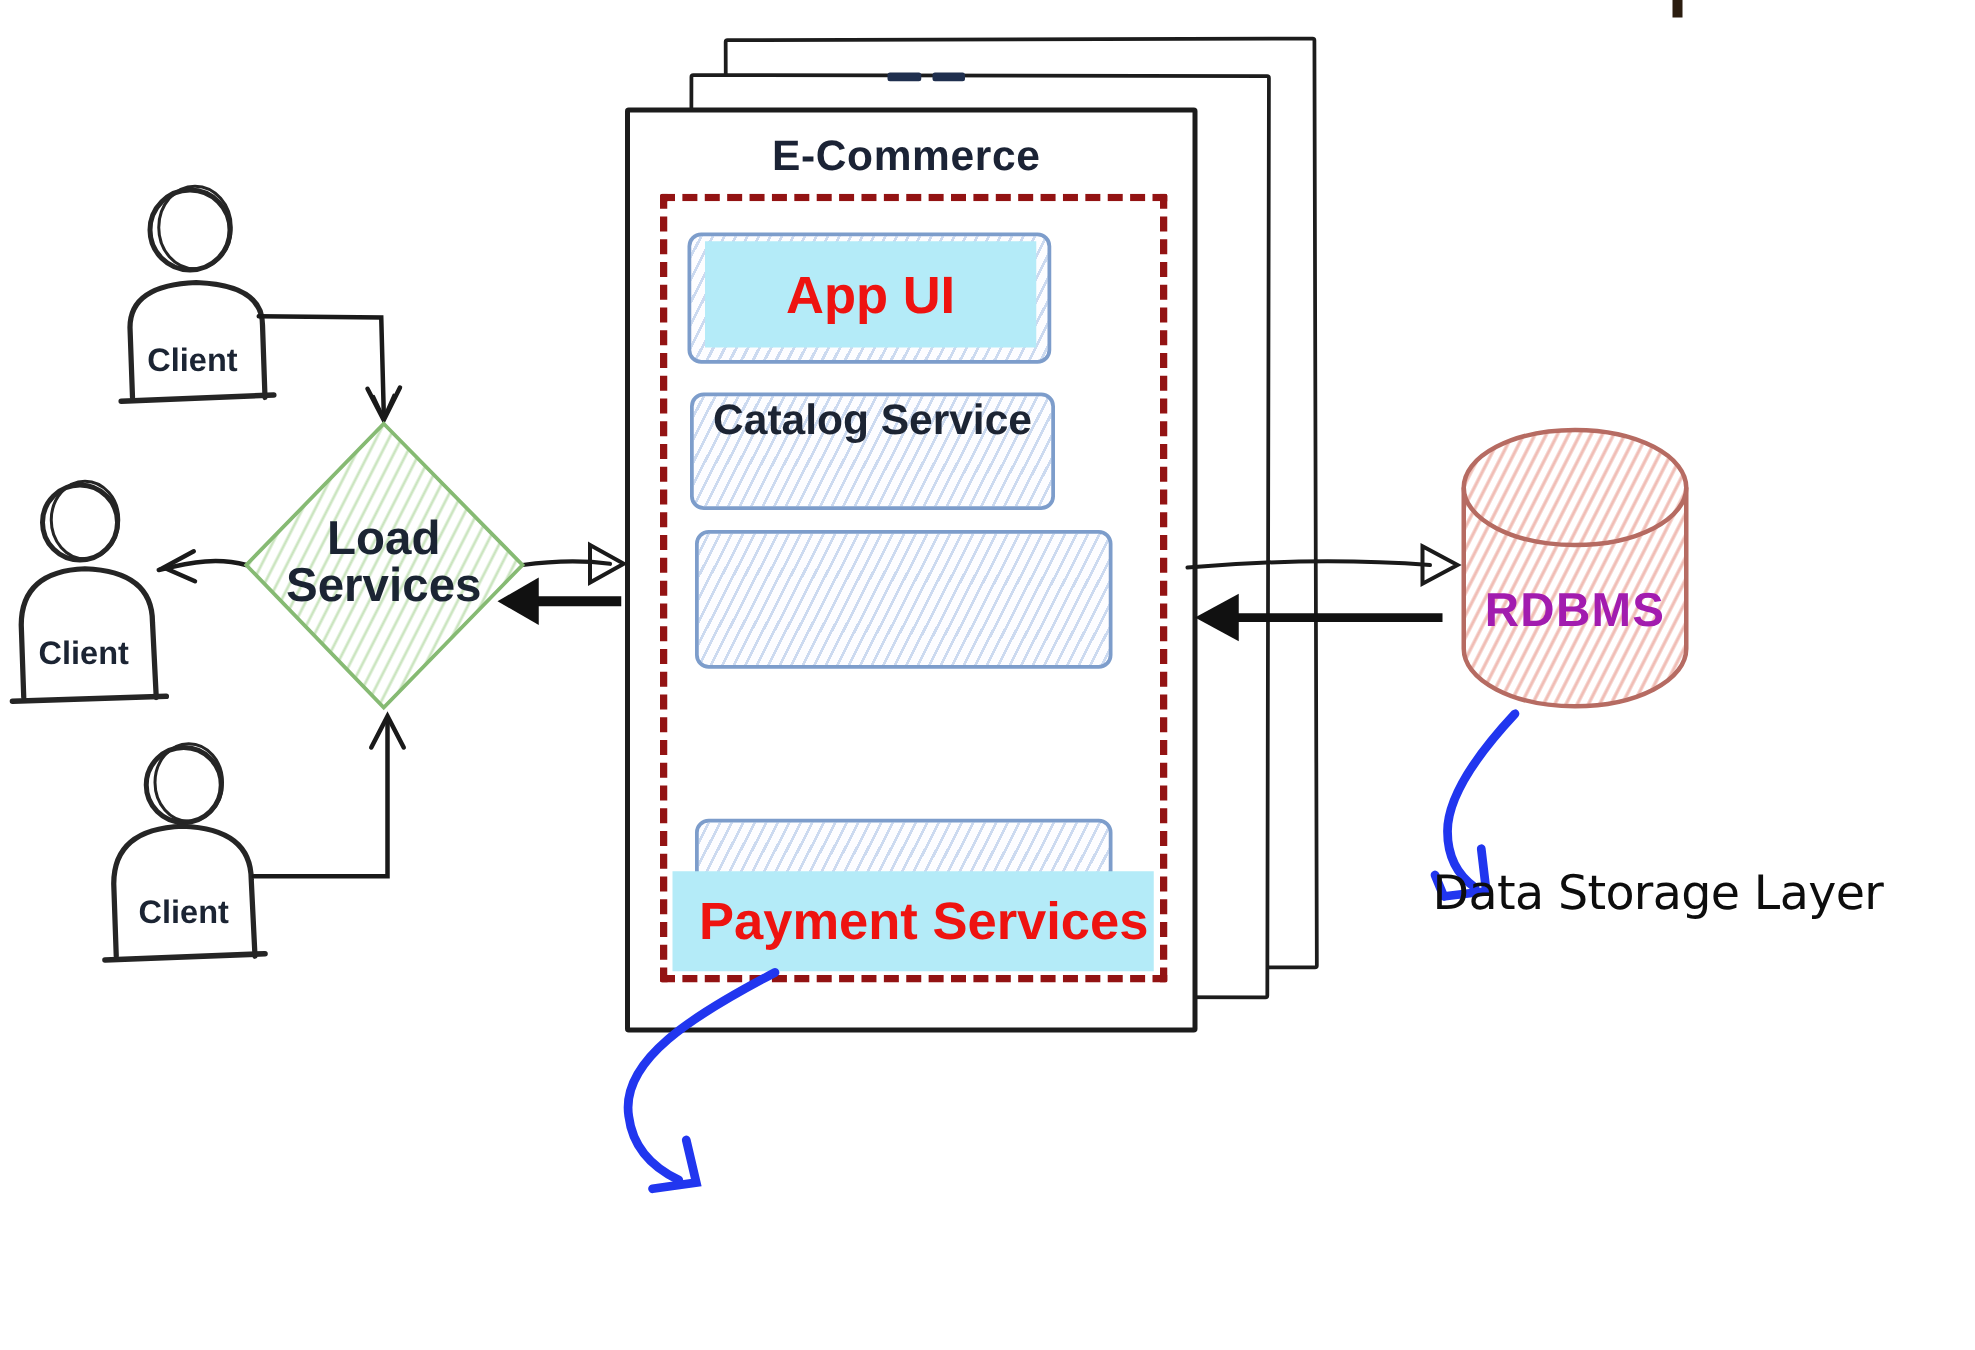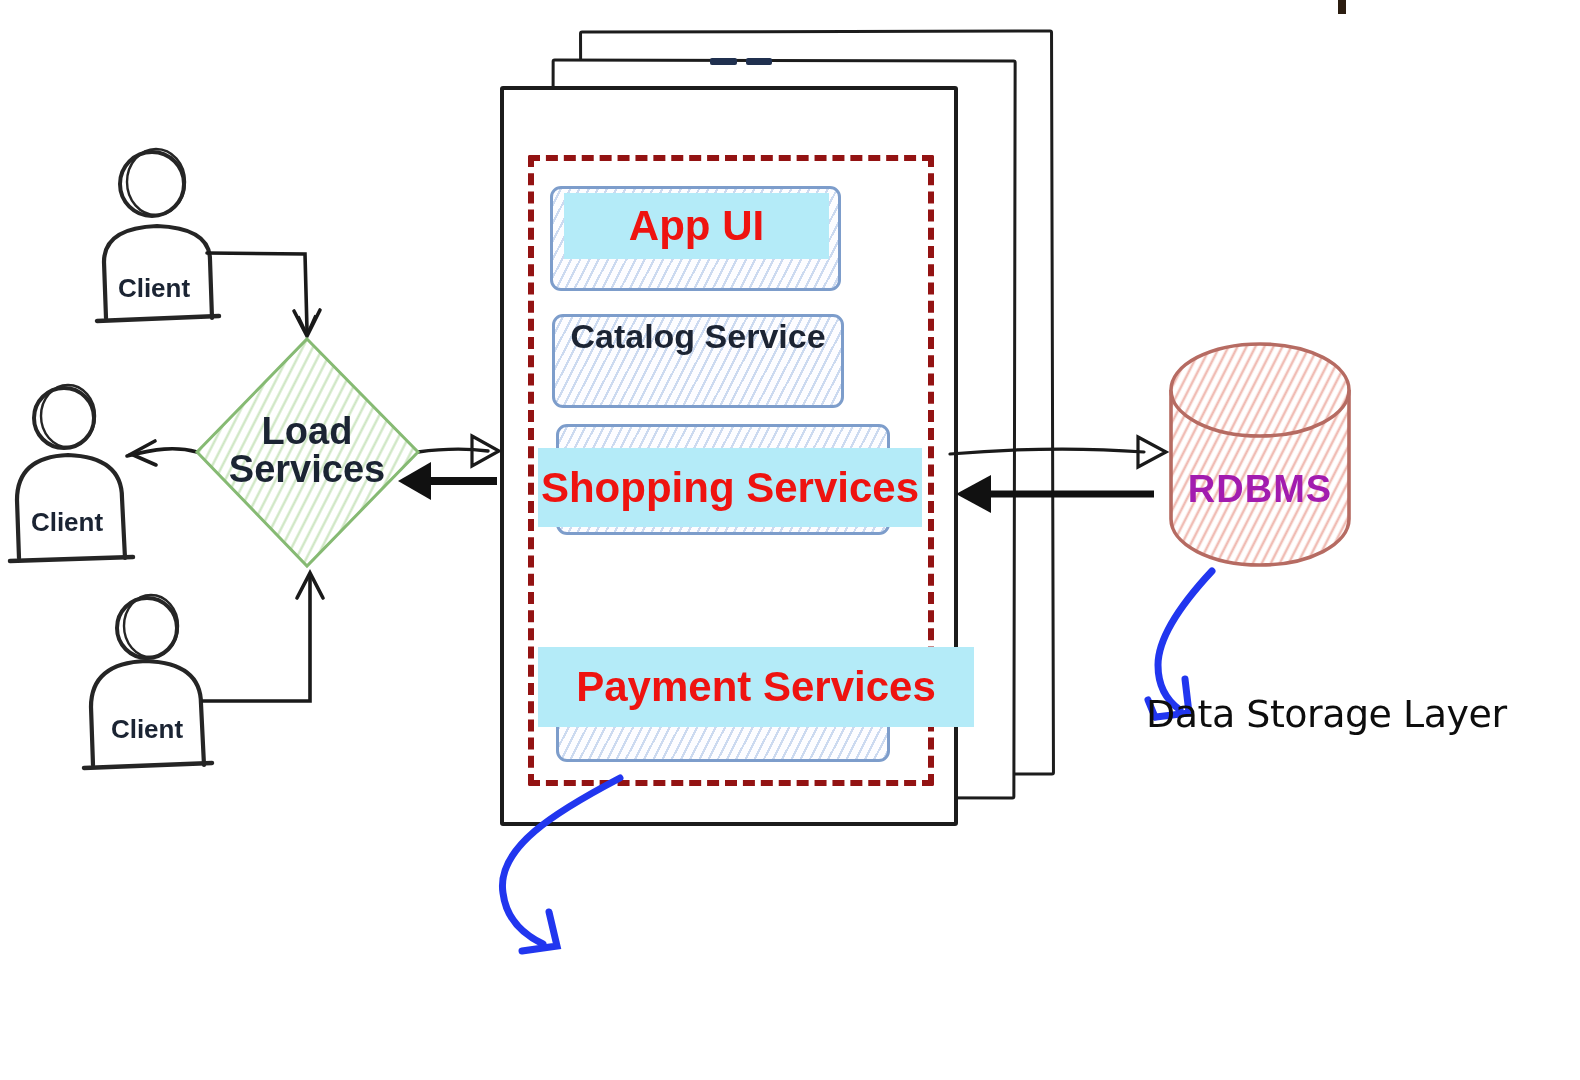--- a/index.html
+++ b/index.html
@@ -45,39 +45,37 @@
 <div id="stage">
 
   <div class="page page3"></div>
   <div class="page page2"></div>
   <div class="page page1"></div>
 
   <div class="mini-dash" style="left:710px;top:58px;width:27px;"></div>
   <div class="mini-dash" style="left:746px;top:58px;width:26px;"></div>
   <div class="abs corner-tick"></div>
 
+  <div class="abs ecom-title">E-Commerce</div>
   <div class="abs redbox"></div>
 
   <div class="sketchbox" style="left:550px;top:186px;width:285px;height:99px;"></div>
-  <div class="cyan" style="left:564px;top:193px;width:265px;height:66px;">
+  <div class="cyan" style="left:564px;top:193px;width:265px;height:85px;">
     <span class="red-label">App UI</span>
   </div>
 
   <div class="sketchbox" style="left:552px;top:314px;width:286px;height:88px;">
     <span class="svc-label">Catalog Service</span>
   </div>
 
   <div class="sketchbox" style="left:556px;top:424px;width:328px;height:105px;"></div>
-  <div class="cyan" style="left:538px;top:448px;width:384px;height:79px;">
-    <span class="red-label">Shopping Services</span>
-  </div>
 
 
   <div class="sketchbox" style="left:556px;top:655px;width:328px;height:101px;"></div>
-  <div class="cyan" style="left:538px;top:647px;width:436px;height:80px;">
+  <div class="cyan" style="left:538px;top:697px;width:368px;height:80px;padding-left:17px;">
     <span class="red-label">Payment Services</span>
   </div>
 
   <svg class="overlay" viewBox="0 0 1580 1080">
     <defs>
       <pattern id="hatchGreen" width="9" height="9" patternUnits="userSpaceOnUse" patternTransform="rotate(27)">
         <line x1="4.5" y1="0" x2="4.5" y2="9" stroke="#cbe5c0" stroke-width="2.2"></line>
       </pattern>
       <pattern id="hatchPink" width="8" height="8" patternUnits="userSpaceOnUse" patternTransform="rotate(27)">
         <line x1="4" y1="0" x2="4" y2="8" stroke="#f0bdb5" stroke-width="2.6"></line>

